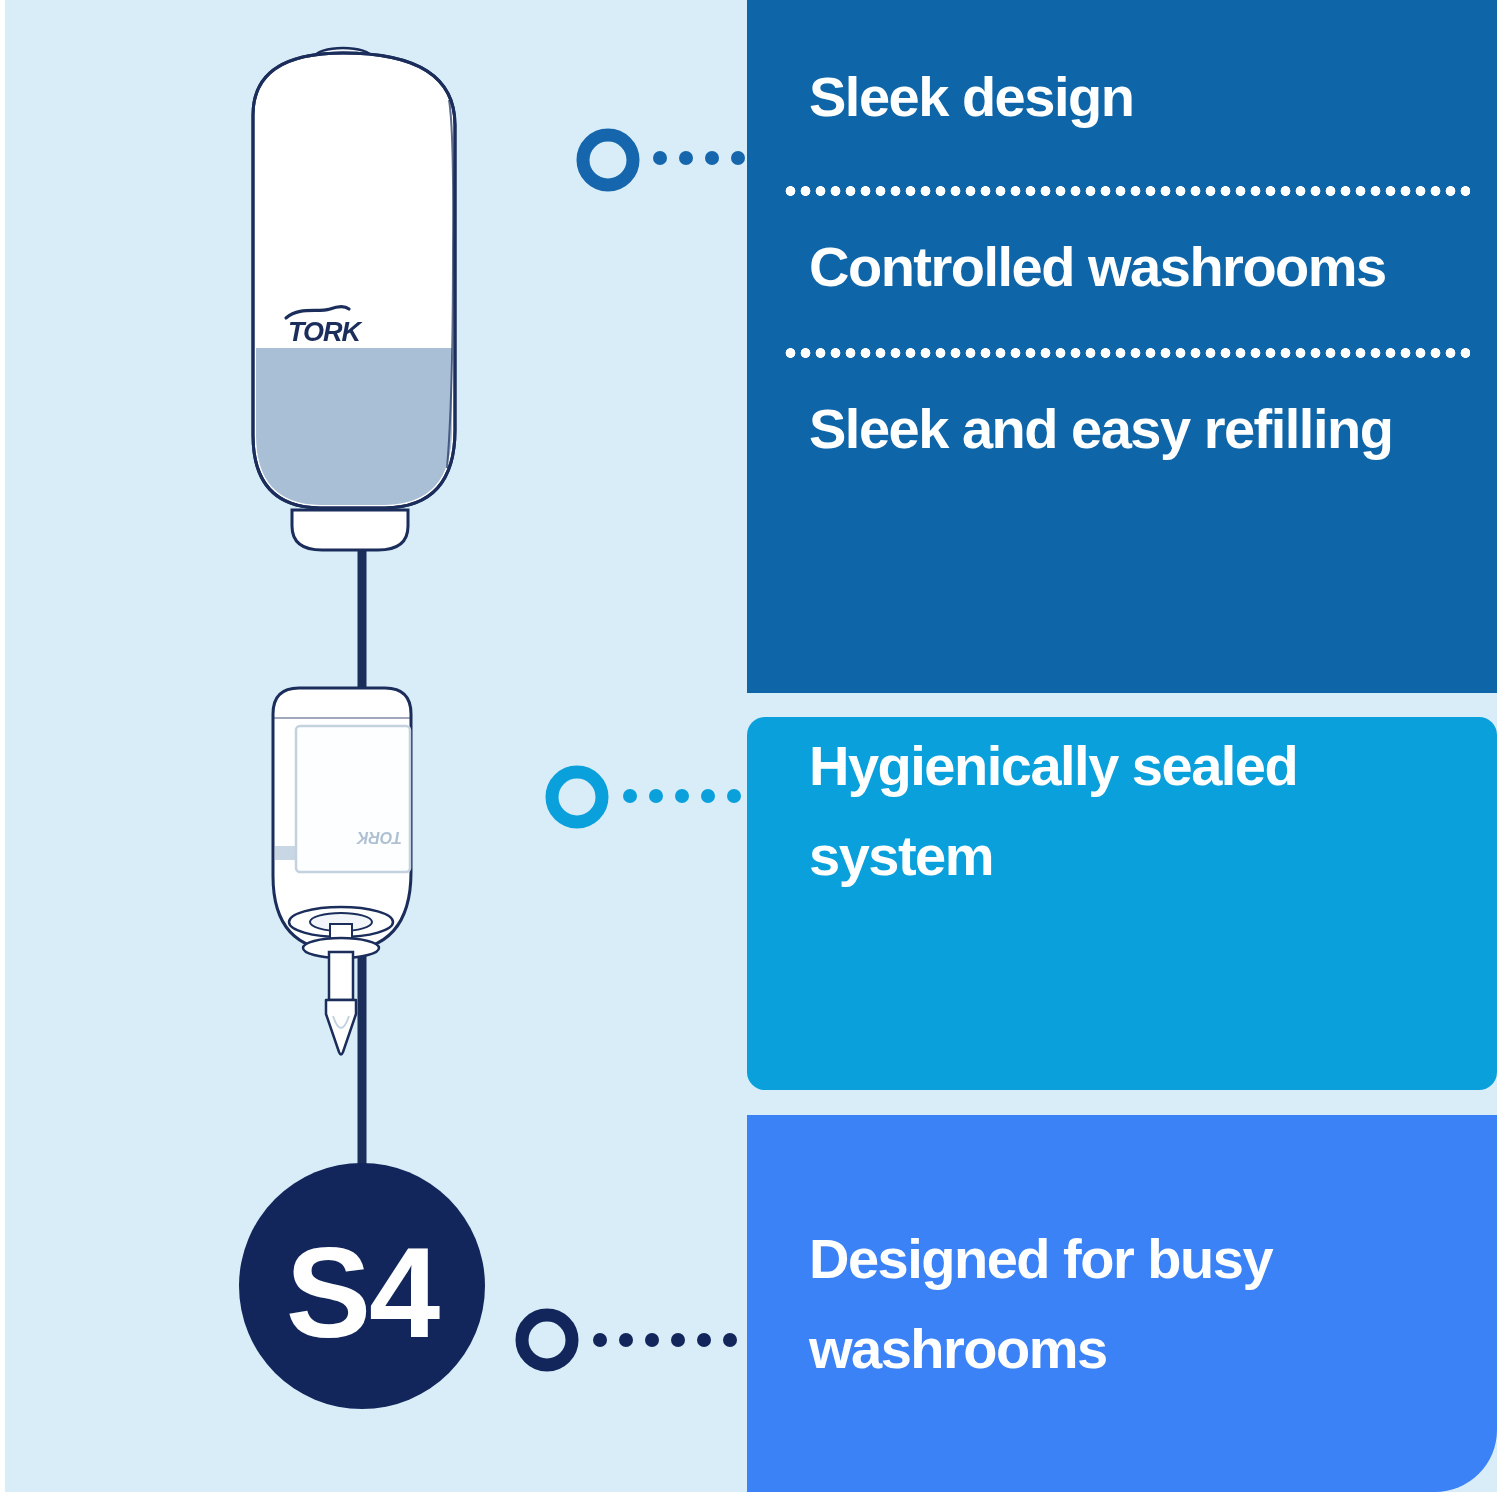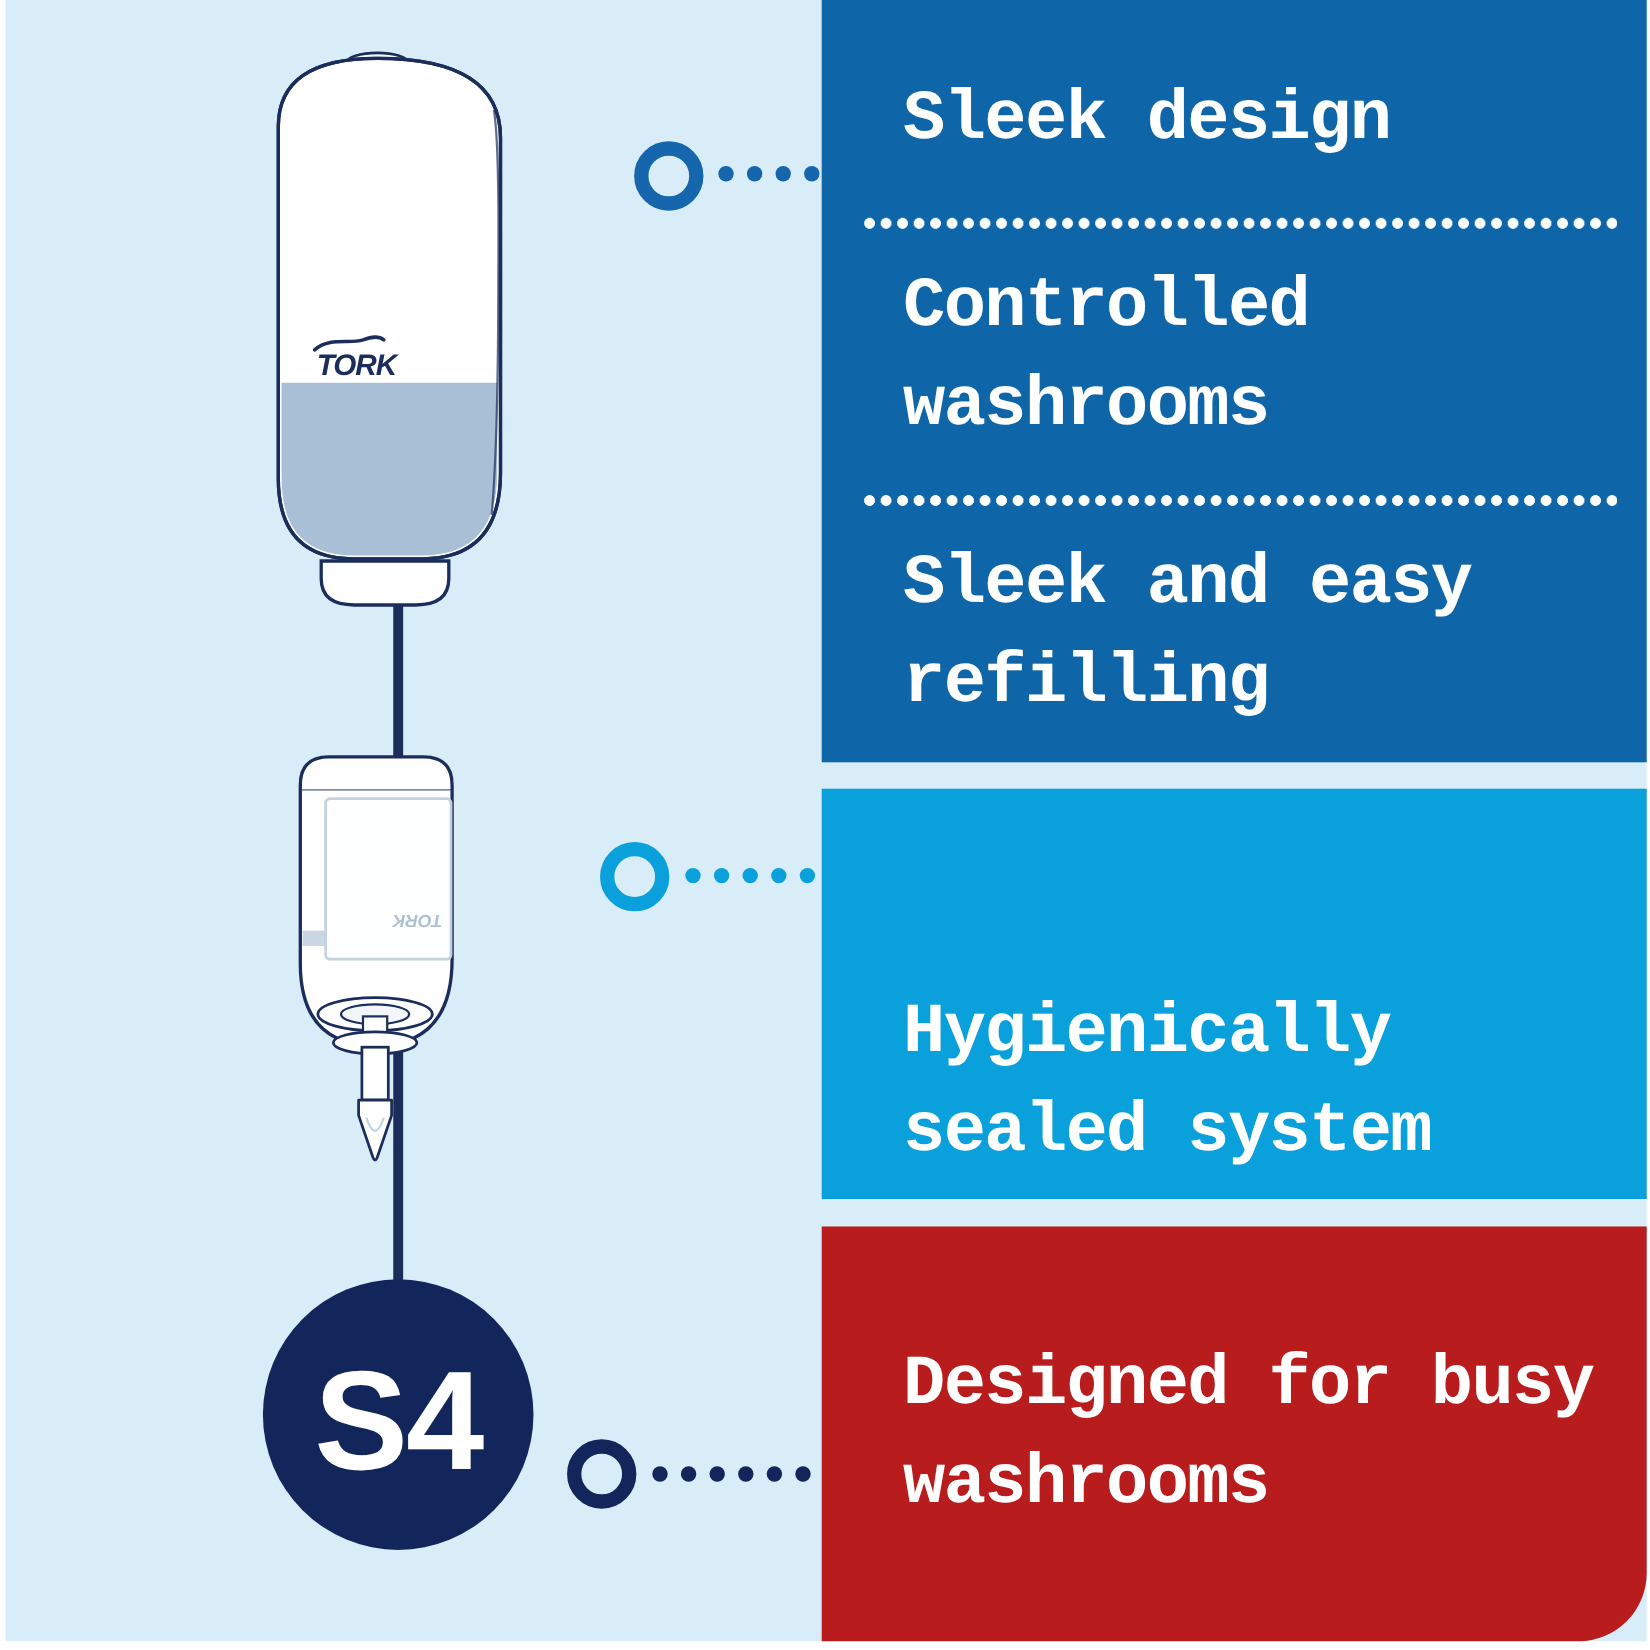--- a/index.html
+++ b/index.html
@@ -25,37 +25,36 @@
   }
   .panel-top{
     top:0;height:693px;
     background:#0E65A8;
     padding:48px 28px 0 58px;
   }
   .panel-mid{
     top:717px;height:373px;
     background:#0AA0DB;
     padding:0 10px 0 58px;
-    display:flex;flex-direction:column;justify-content:flex-end;
+    display:flex;flex-direction:column;justify-content:flex-start;border-radius:18px;
   }
   .panel-bottom{
     top:1115px;height:377px;
-    background:#b91c1c;
+    background:#3b82f6;
     border-bottom-right-radius:62px;
     padding:0 6px 0 58px;
     display:flex;flex-direction:column;justify-content:center;
   }
   .feat{
-    margin:16px;
-    font-size:64px;
+    margin:4px;
+    font-size:56px;
     line-height:90px;
     font-weight:700;
     letter-spacing:-1.5px;
     color:#ffffff;
-    font-family:Liberation Mono, monospace;
   }
   .dotted{
     height:10px;
     width:687px;
     margin-left:-22px;
     background-image:radial-gradient(circle closest-side,#ffffff 4.6px,rgba(255,255,255,0) 5.2px);
     background-size:15px 10px;
     background-repeat:repeat-x;
     background-position:left center;
   }

